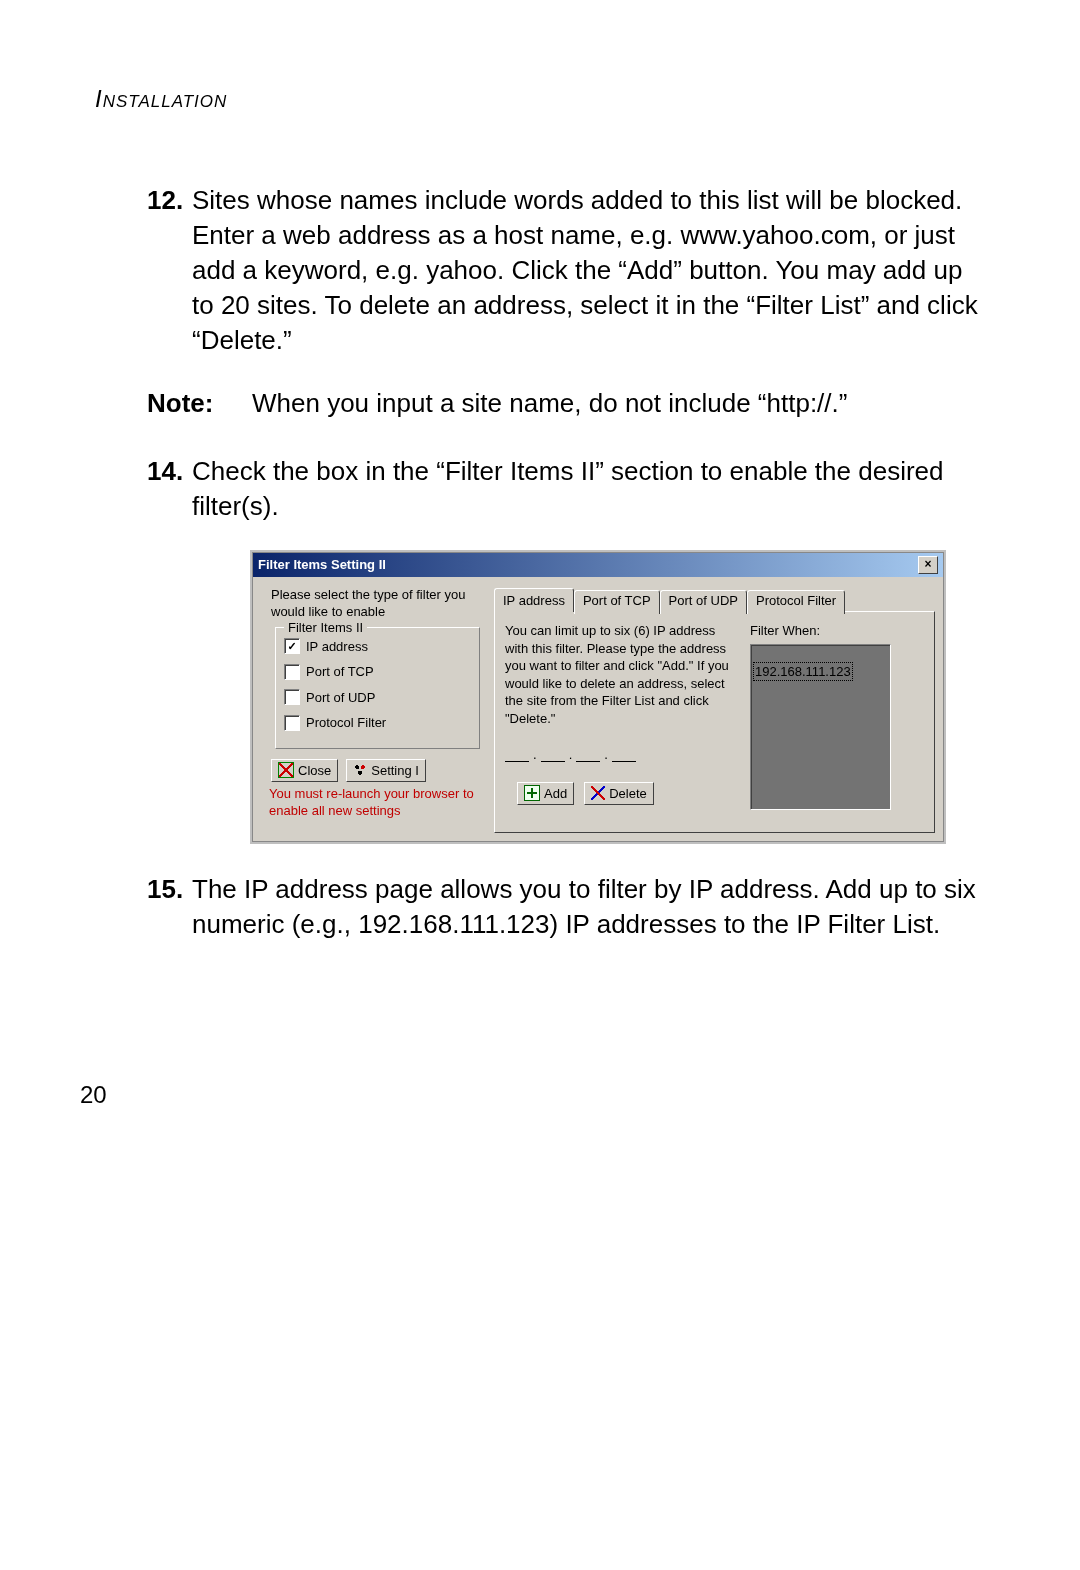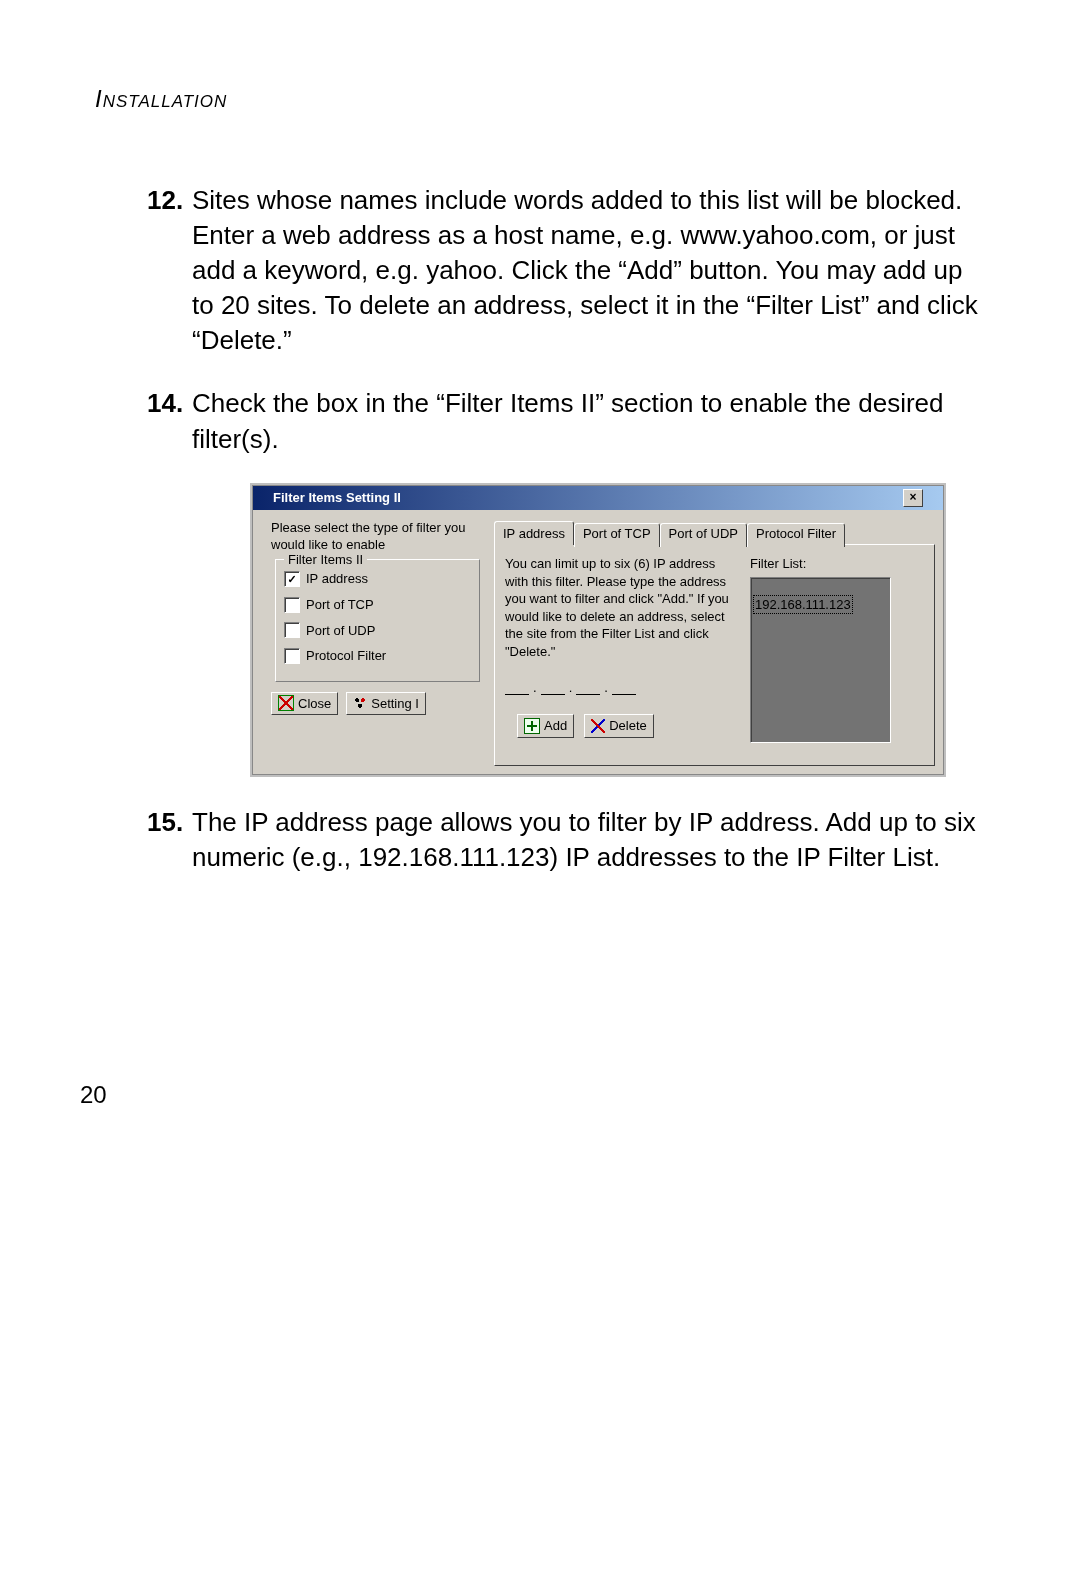--- a/index.html
+++ b/index.html
@@ -72,21 +72,21 @@
     background: #d4d0c8;
     font-family: Tahoma, Arial, sans-serif;
     font-size: 13px;
     color: #000;
     box-shadow: 0 0 0 2px #bfbfbf;
   }
   .titlebar {
     background: linear-gradient(to right, #0a246a, #a6caf0);
     color: #fff;
     font-weight: bold;
-    padding: 2px 20px;
+    padding: 2px 5px;
     display: flex;
     align-items: center;
     height: 20px;
   }
   .titlebar .title {
     flex: 1;
     font-size: 13px;
   }
   .titlebar .close-btn {
     width: 18px;
@@ -304,20 +304,24 @@
 
   <div class="section-head">Installation</div>
 
   <div class="steps body-text">
 
     <div class="step">
       <div class="num">12.</div>
       <div class="txt">Sites whose names include words added to this list will be blocked. Enter a web address as a host name, e.g. www.yahoo.com, or just add a keyword, e.g. yahoo. Click the “Add” button. You may add up to 20 sites. To delete an address, select it in the “Filter List” and click “Delete.”</div>
     </div>
 
+    <div class="note-row body-text" style="margin-left:0;">
+      <div class="note-label">Note:</div>
+      <div class="note-text">When you input a site name, do not include “http://.”</div>
+    </div>
 
 
     <div class="step">
       <div class="num">14.</div>
       <div class="txt">Check the box in the “Filter Items II” section to enable the desired filter(s).</div>
     </div>
 
     <div class="shot-wrap">
       <div class="shot">
 
@@ -354,20 +358,21 @@
               <span class="win-btn">
                 <span class="ic ic-close"></span>
                 <span>Close</span>
               </span>
               <span class="win-btn">
                 <span class="ic ic-setting"></span>
                 <span>Setting I</span>
               </span>
             </div>
 
+            <div class="relaunch">You must re-launch your browser to enable all new settings</div>
           </div>
 
           <div class="right-pane">
             <div class="tabs">
               <div class="tab">IP address</div>
               <div class="tab inactive">Port of TCP</div>
               <div class="tab inactive">Port of UDP</div>
               <div class="tab inactive">Protocol Filter</div>
             </div>
             <div class="tab-panel">
@@ -387,21 +392,21 @@
                     <span class="ic ic-add"></span>
                     <span>Add</span>
                   </span>
                   <span class="win-btn">
                     <span class="ic ic-del"></span>
                     <span>Delete</span>
                   </span>
                 </div>
               </div>
               <div class="list-col">
-                <div class="list-label">Filter List:</div>
+                <div class="list-label">Filter When:</div>
                 <div class="listbox">
                   <span class="sel">192.168.111.123</span>
                 </div>
               </div>
             </div>
           </div>
 
         </div>
       </div>
     </div>

